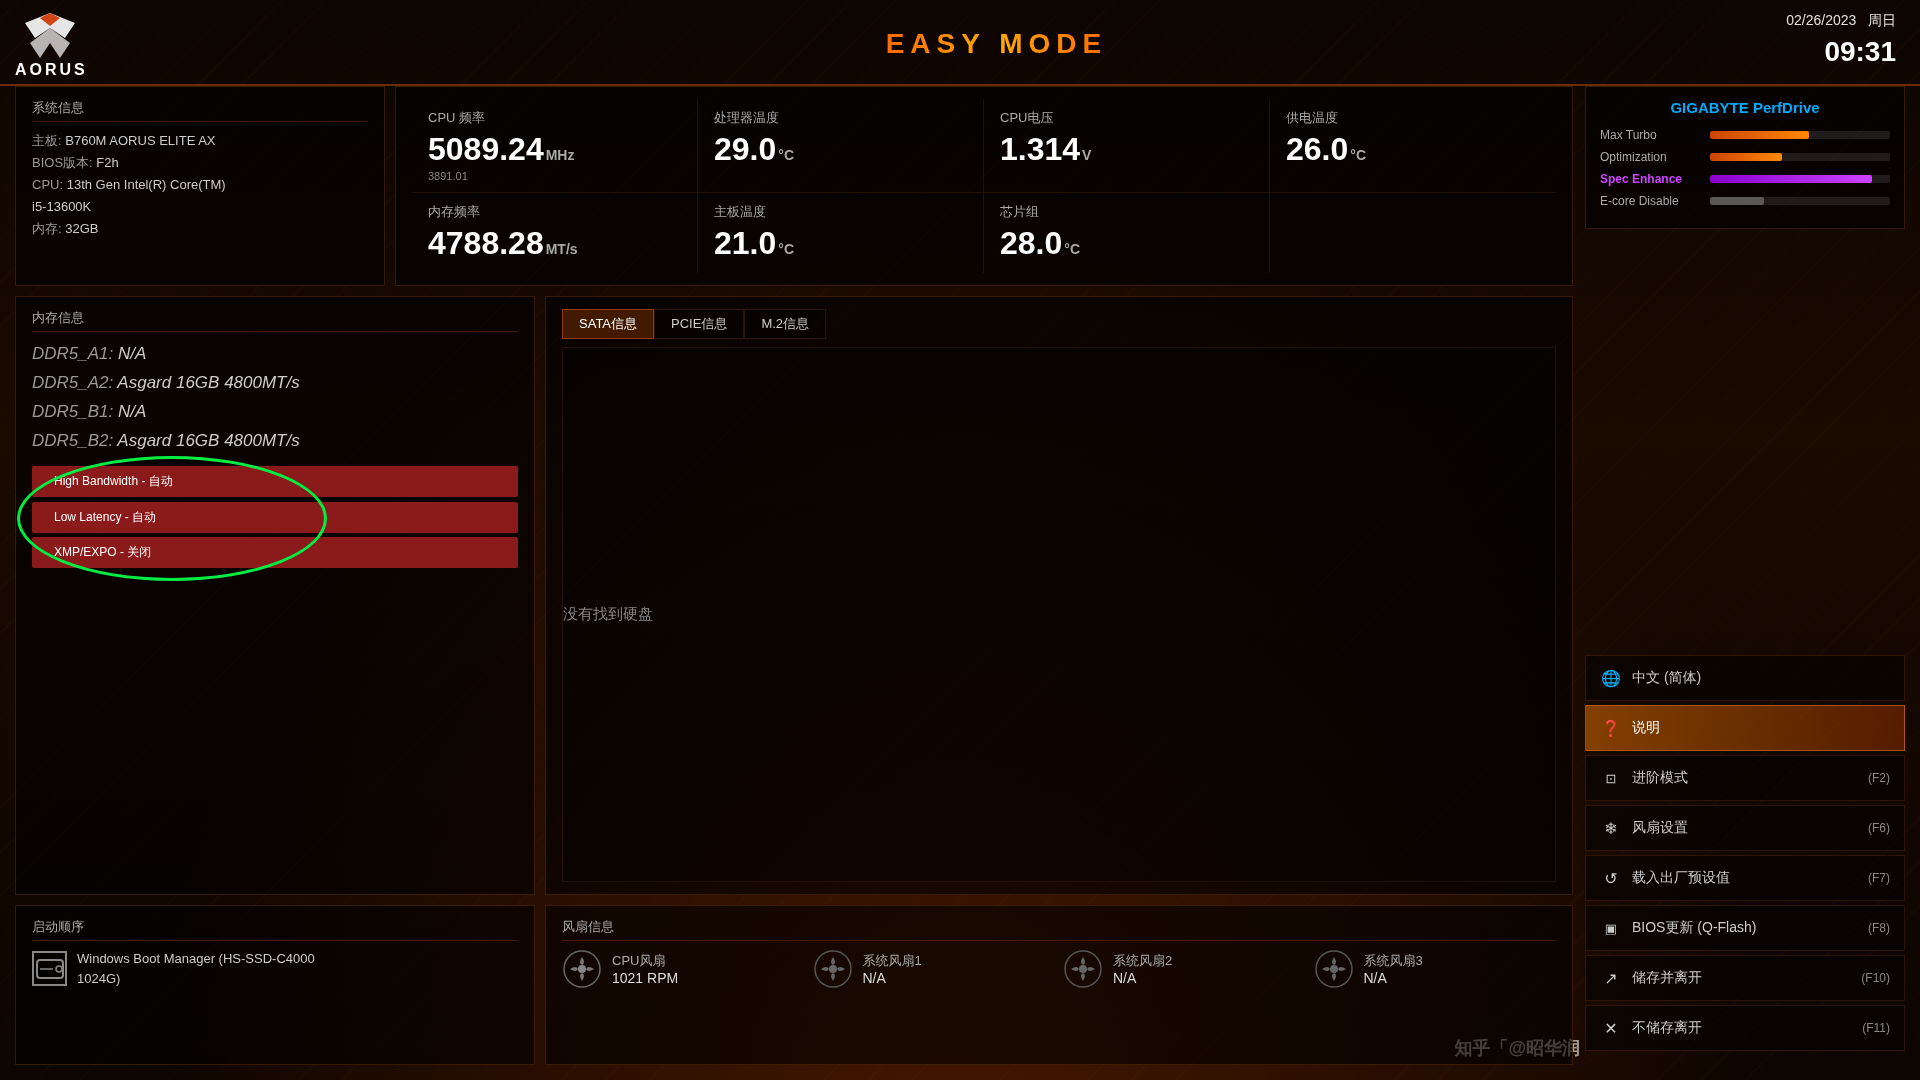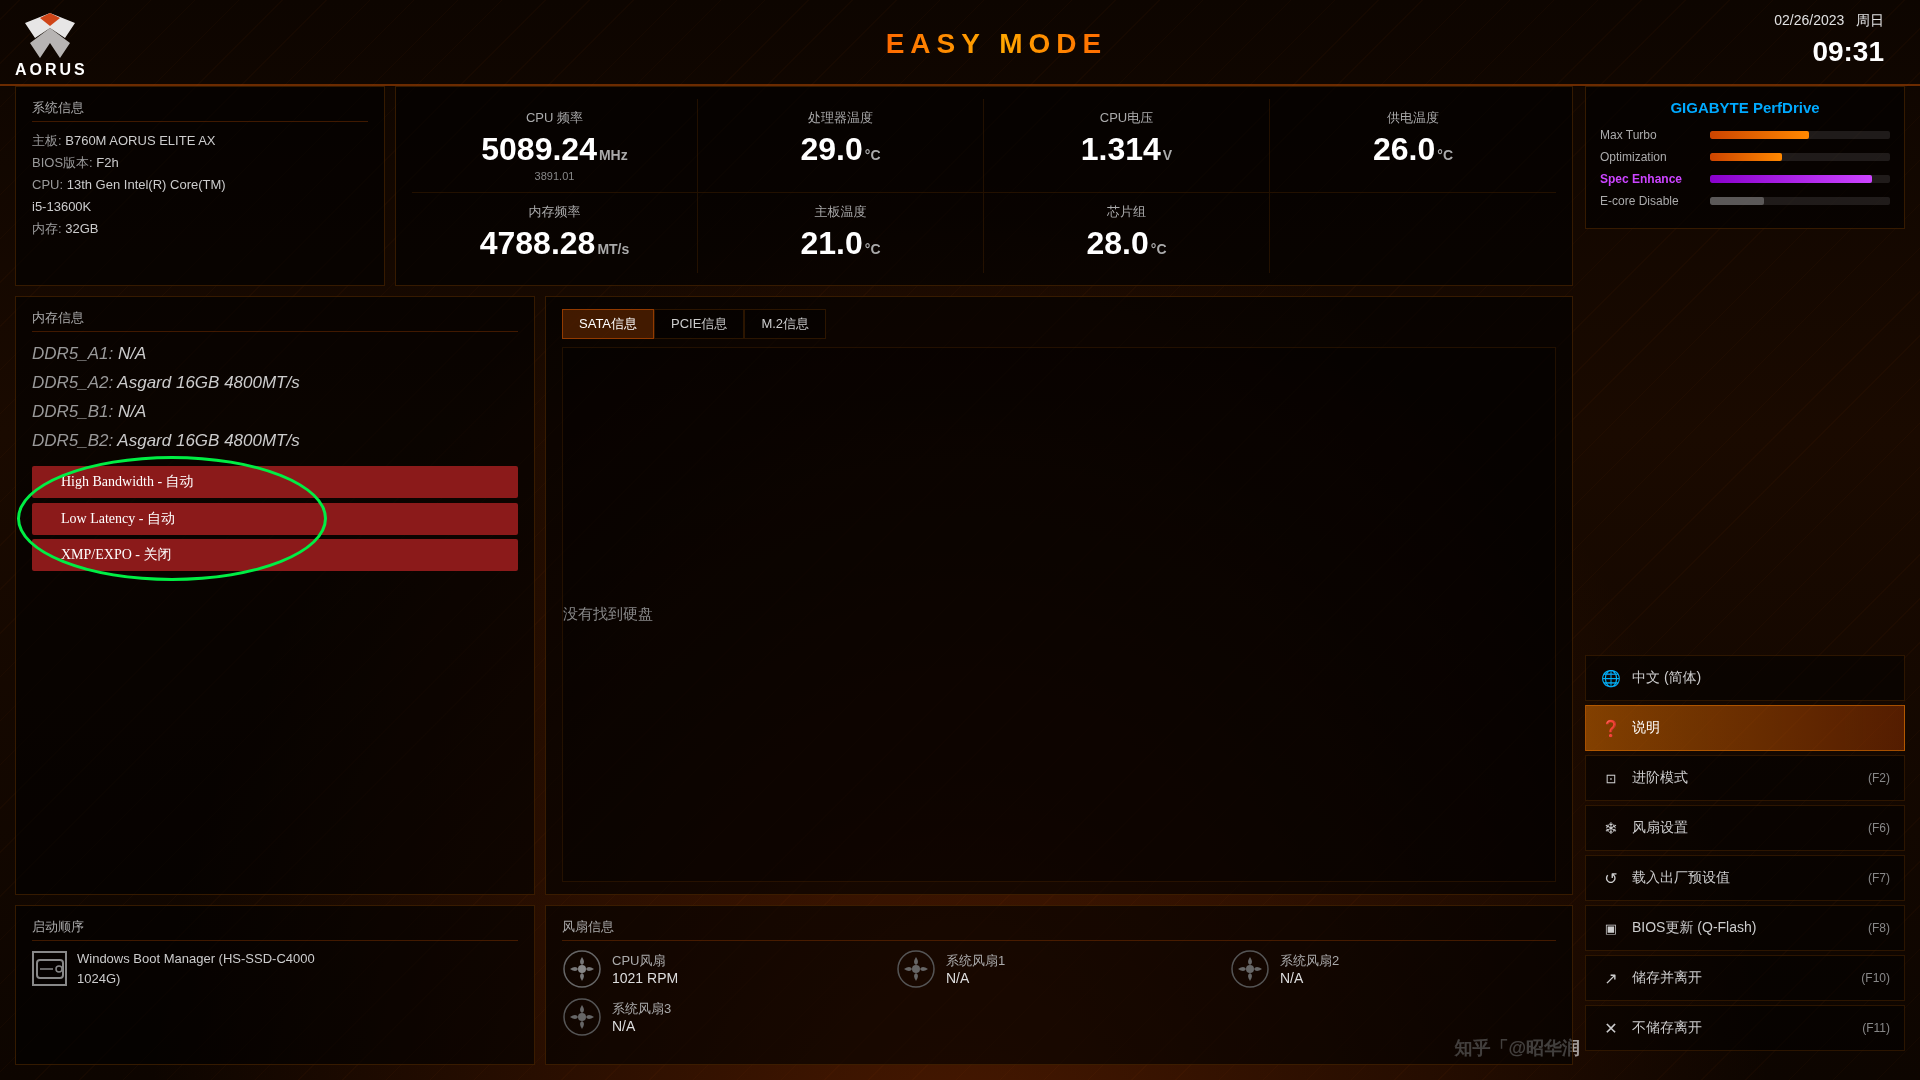--- a/index.html
+++ b/index.html
@@ -52,21 +52,21 @@
       font-weight: bold;
       letter-spacing: 6px;
       background: linear-gradient(90deg, #ff6a00, #ffaa00, #ff6a00);
       -webkit-background-clip: text;
       -webkit-text-fill-color: transparent;
       background-clip: text;
     }
 
     .datetime {
       position: absolute;
-      right: 36px;
+      right: 24px;
       top: 10px;
       text-align: right;
       color: #e0e0e0;
       font-size: 14px;
       line-height: 1.5;
       margin-left: 24px;
     }
 
     .datetime .time {
       font-size: 28px;
@@ -133,21 +133,20 @@
       display: grid;
       grid-template-columns: 1fr 1fr 1fr 1fr;
       grid-template-rows: 1fr 1fr;
       gap: 0;
     }
 
     .stat-cell {
       padding: 10px 16px;
       border-right: 1px solid rgba(100,50,0,0.3);
       border-bottom: 1px solid rgba(100,50,0,0.3);
-      text-align: center;
     }
 
     .stat-cell:nth-child(4), .stat-cell:nth-child(8) {
       border-right: none;
     }
 
     .stat-cell:nth-child(5), .stat-cell:nth-child(6), .stat-cell:nth-child(7), .stat-cell:nth-child(8) {
       border-bottom: none;
     }
 
@@ -194,26 +193,25 @@
       font-style: italic;
     }
 
     .memory-panel .mem-line .label {
       color: #999;
     }
 
     .mem-option-bar {
       background: #8b1a1a;
       color: #fff;
-      padding: 7px 29px;
-      font-size: 14px;
+      padding: 7px 22px;
+      font-size: 12px;
       margin-top: 5px;
       cursor: pointer;
       border-radius: 2px;
-      font-family: Liberation Serif, serif;
     }
 
     
     .storage-panel {
       flex: 1;
       display: flex;
       flex-direction: column;
     }
 
     .storage-tabs {
@@ -285,21 +283,21 @@
       line-height: 1.5;
     }
 
     
     .fan-panel {
       flex: 1;
     }
 
     .fan-grid {
       display: grid;
-      grid-template-columns: 1fr 1fr 1fr;
+      grid-template-columns: 1fr 1fr 1fr 1fr;
       gap: 8px;
       margin-top: 6px;
     }
 
     .fan-item {
       display: flex;
       align-items: center;
       gap: 10px;
     }
 

